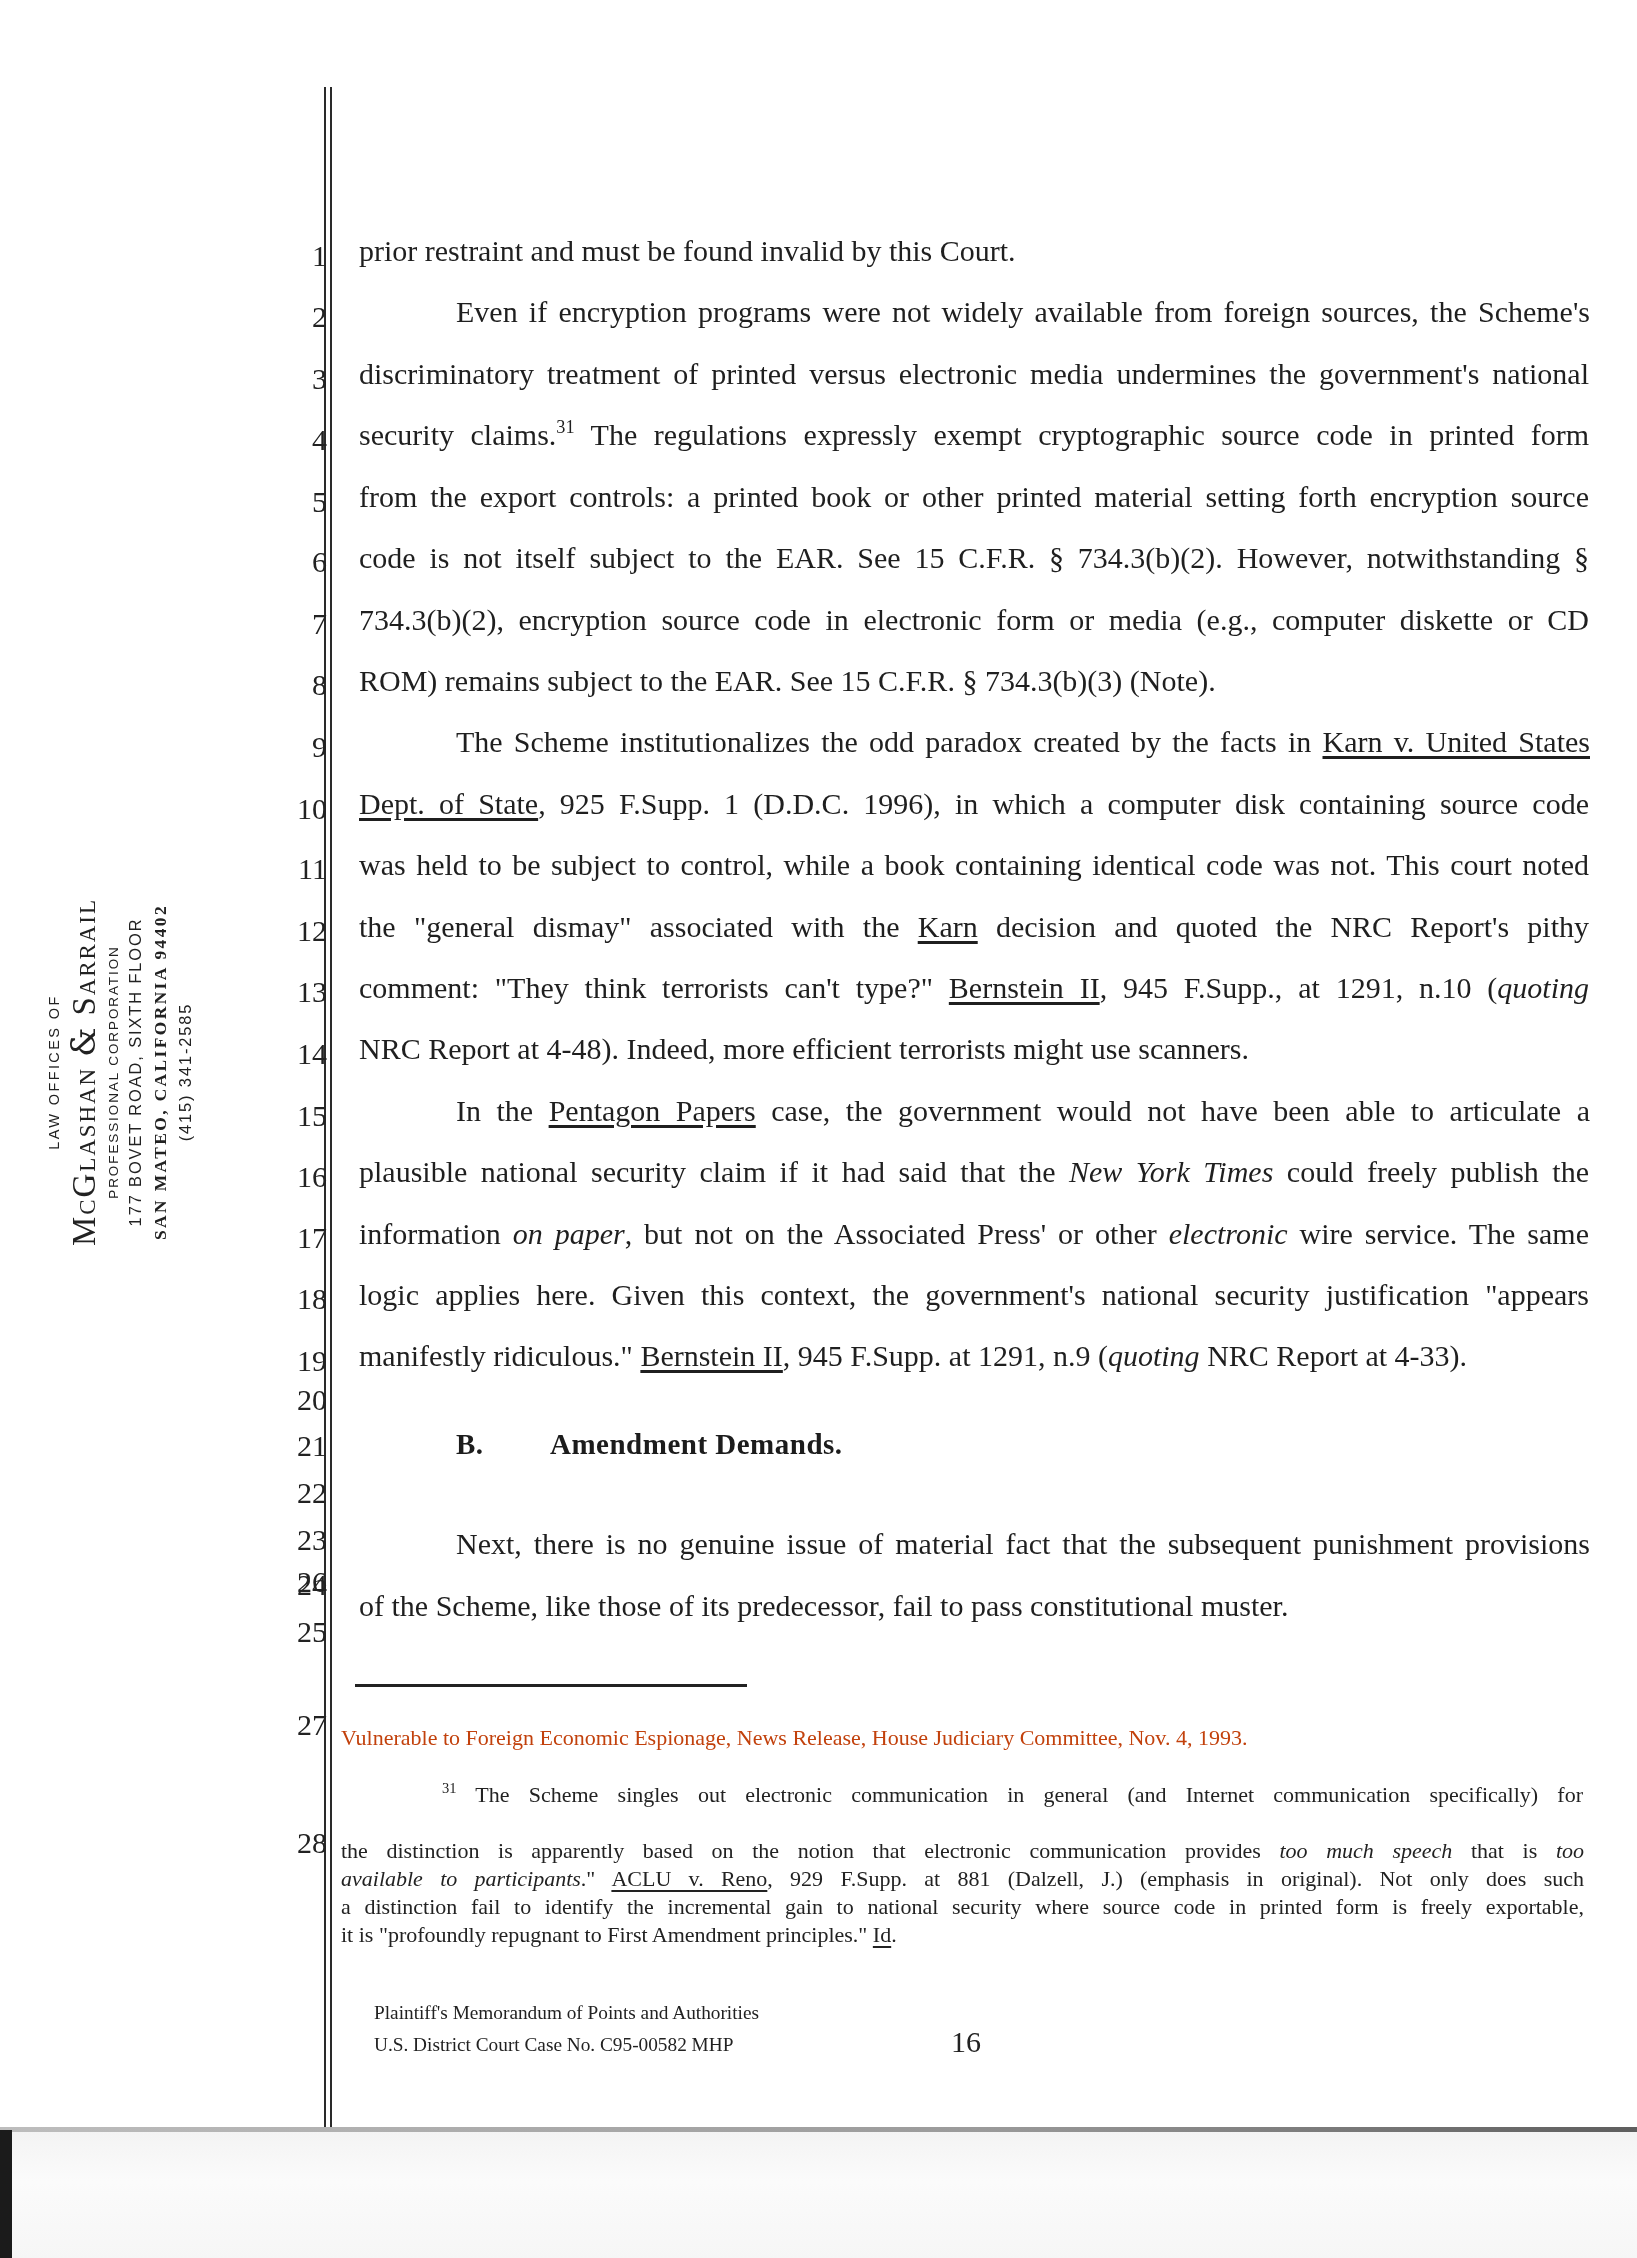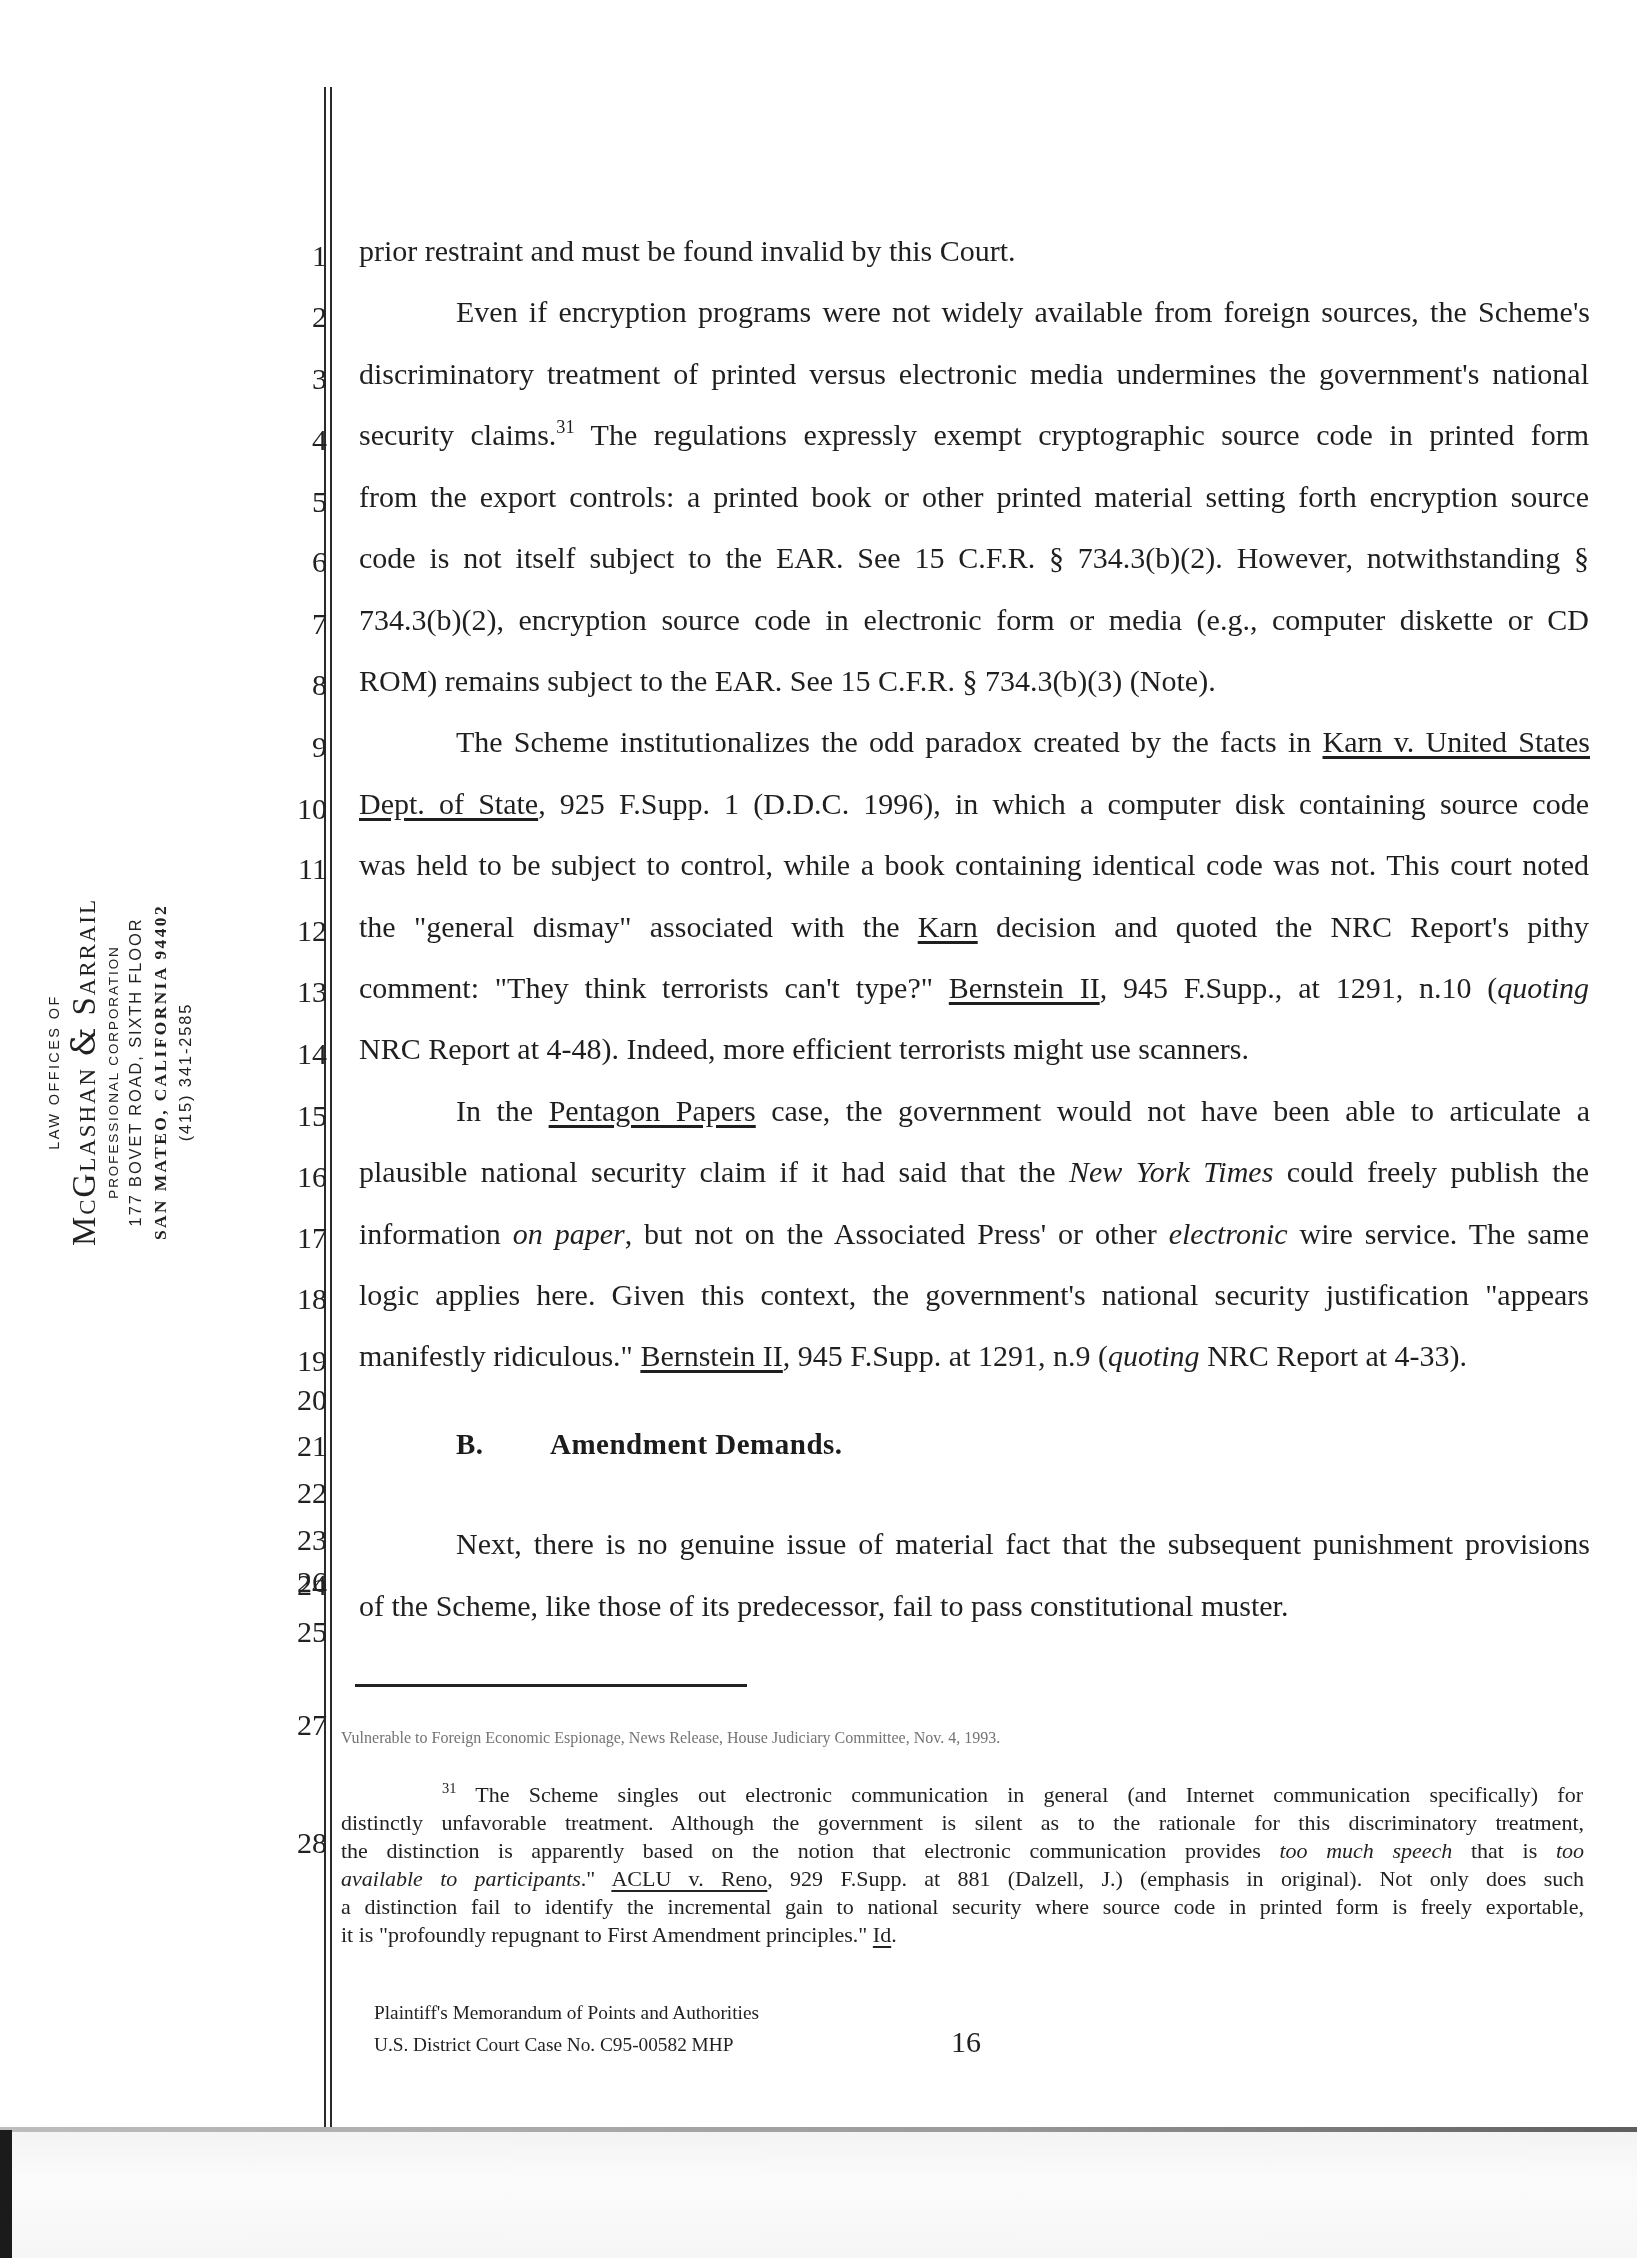--- a/index.html
+++ b/index.html
@@ -36,21 +36,21 @@
   .heading { position: absolute; font-family: "Liberation Serif", serif; font-weight: bold; font-size: 29px; line-height: 29px; color: #1c1c1c; letter-spacing: 0.5px; }
   .heading-letter { left: 456px; top: 1430px; }
   .heading-title { left: 550px; top: 1430px; width: 850px; }
   .heading-title .h1 { display: block; text-align: justify; text-align-last: justify; }
   .heading-title .h2 { display: block; }
 
   
   .fn-sep { position: absolute; left: 355px; top: 1684px; width: 392px; height: 2.9px; background: #222; }
 
   
-  .fn { position: absolute; font-size: 16px; line-height: 28px; color: #737373; white-space: nowrap; }
+  .fn { position: absolute; font-size: 22px; line-height: 28px; color: #c2410c; white-space: nowrap; }
   .fn-cont { left: 341px; top: 1724px; }
   .fn-line { position: absolute; left: 341px; width: 1243px; font-size: 22px; line-height: 28px; color: #222; text-align: justify; text-align-last: justify; white-space: nowrap; }
   .fn-line.first { left: 442px; width: 1141px; }
   .fn-line.last { text-align-last: left; }
   sup.fnnum { font-size: 14.5px; vertical-align: 8.7px; line-height: 0; }
 
   
   .footer { position: absolute; font-size: 19.3px; line-height: 23px; color: #222; white-space: nowrap; }
   .footer-title { left: 374px; top: 2001px; }
   .footer-case { left: 374px; top: 2033px; }
@@ -147,21 +147,20 @@
     <span class="h2">Amendment Demands.</span>
   </div>
 
   <div class="line indent" style="top:1526px"><span>Next, there is no genuine issue of material fact that the subsequent punishment provisions</span></div>
   <div class="line last" style="top:1588px"><span>of the Scheme, like those of its predecessor, fail to pass constitutional muster.</span></div>
 
   <div class="fn-sep"></div>
   <div class="fn fn-cont">Vulnerable to Foreign Economic Espionage, News Release, House Judiciary Committee, Nov. 4, 1993.</div>
 
   <div class="fn-line first" style="top:1781px"><sup class="fnnum">31</sup><span> The Scheme singles out electronic communication in general (and Internet communication specifically) for</span></div>
-  <div class="fn-line" style="top:1809px"><span>distinctly unfavorable treatment.  Although the government is silent as to the rationale for this discriminatory treatment,</span></div>
   <div class="fn-line" style="top:1837px"><span>the distinction is apparently based on the notion that electronic communication provides </span><span class="i">too much speech</span><span> that is </span><span class="i">too</span></div>
   <div class="fn-line" style="top:1865px"><span class="i">available to participants</span><span>." </span><span class="u">ACLU v. Reno</span><span>, 929 F.Supp. at 881 (Dalzell, J.) (emphasis in original).  Not only does such</span></div>
   <div class="fn-line" style="top:1893px"><span>a distinction fail to identify the incremental gain to national security where source code in printed form is freely exportable,</span></div>
   <div class="fn-line last" style="top:1921px"><span>it is "profoundly repugnant to First Amendment principles."  </span><span class="u">Id</span><span>.</span></div>
 
   <div class="footer footer-title">Plaintiff's Memorandum of Points and Authorities</div>
   <div class="footer footer-case">U.S. District Court Case No. C95-00582 MHP</div>
   <div class="page-num">16</div>
 </div>
 

